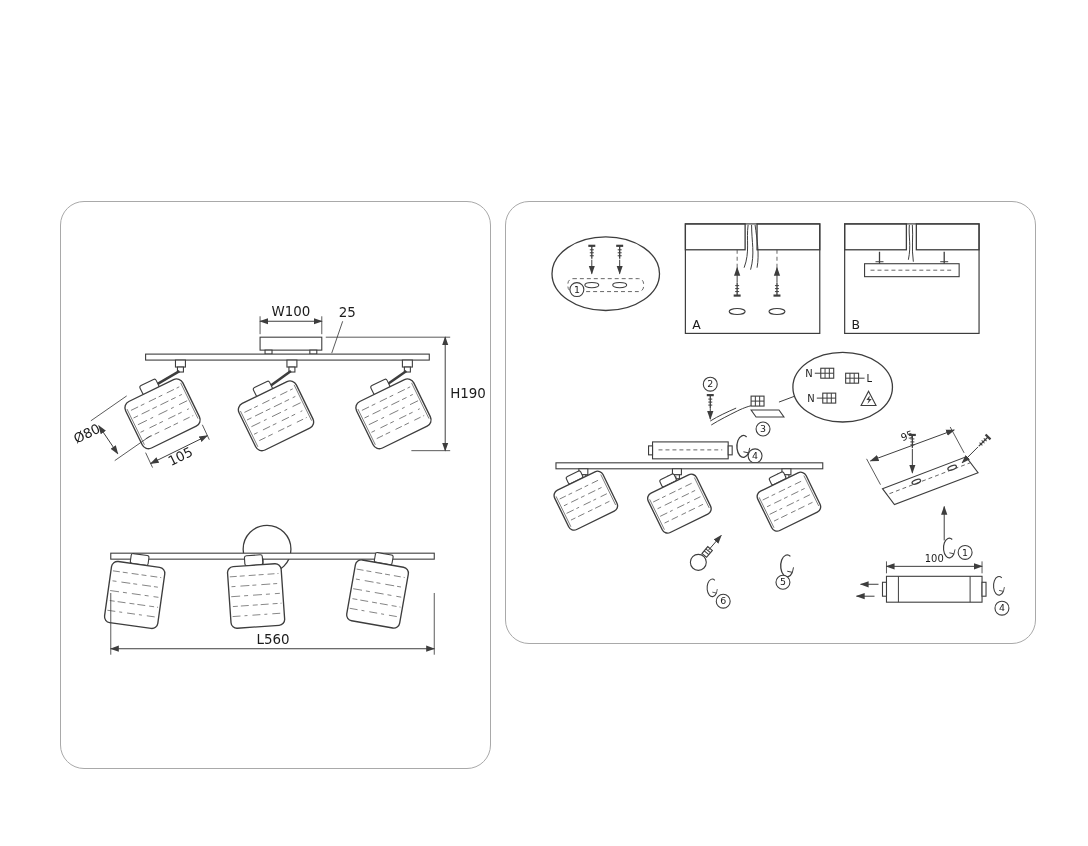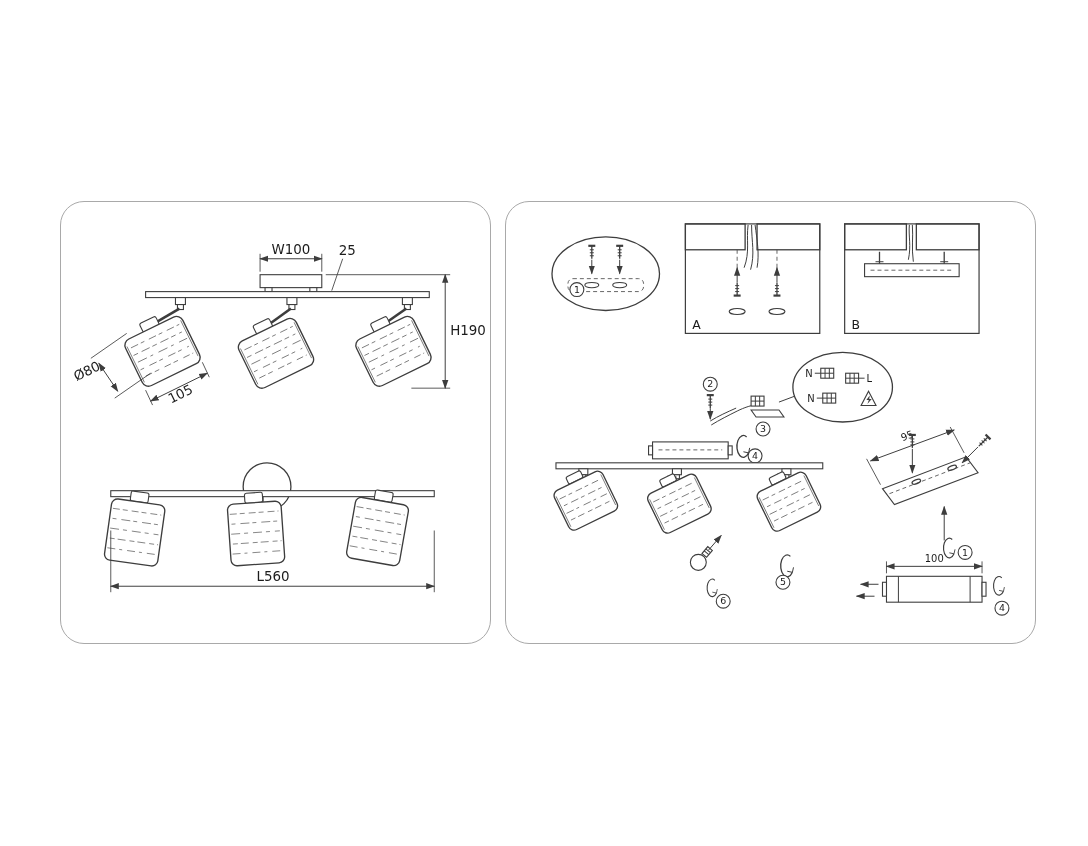--- a/index.html
+++ b/index.html
@@ -1,20 +1,20 @@
 <!DOCTYPE html>
 <html><head>
 <meta charset="utf-8">
 <style>
   html,body{margin:0;padding:0;background:#ffffff;}
   .stage{position:relative;width:1088px;height:846px;background:#ffffff;overflow:hidden;
          font-family:"DejaVu Sans",sans-serif;}
   .panel{position:absolute;background:#fff;border:1.6px solid #a9a9a9;border-radius:24px;
          box-sizing:border-box;}
-  #panel-left{left:60px;top:201px;width:431px;height:443px;}
+  #panel-left{left:60px;top:201px;width:431px;height:568px;}
   #panel-right{left:505px;top:201px;width:531px;height:443px;}
   .panel svg{display:block;width:100%;height:100%;}
   text{font-family:"DejaVu Sans",sans-serif;}
   .shp{fill:#fff;stroke:#3d3d3d;stroke-width:1.1px;}
   .shp2{fill:#fff;stroke:#3d3d3d;stroke-width:1.35px;}
   .ln{stroke:#3d3d3d;stroke-width:1;fill:none;}
   .ln2{stroke:#3d3d3d;stroke-width:1.3;fill:none;}
   .dim{stroke:#3d3d3d;stroke-width:1;fill:none;}
   .ext{stroke:#3d3d3d;stroke-width:0.85;fill:none;}
   .dash{stroke:#555;stroke-width:0.9;fill:none;stroke-dasharray:4 3;}

